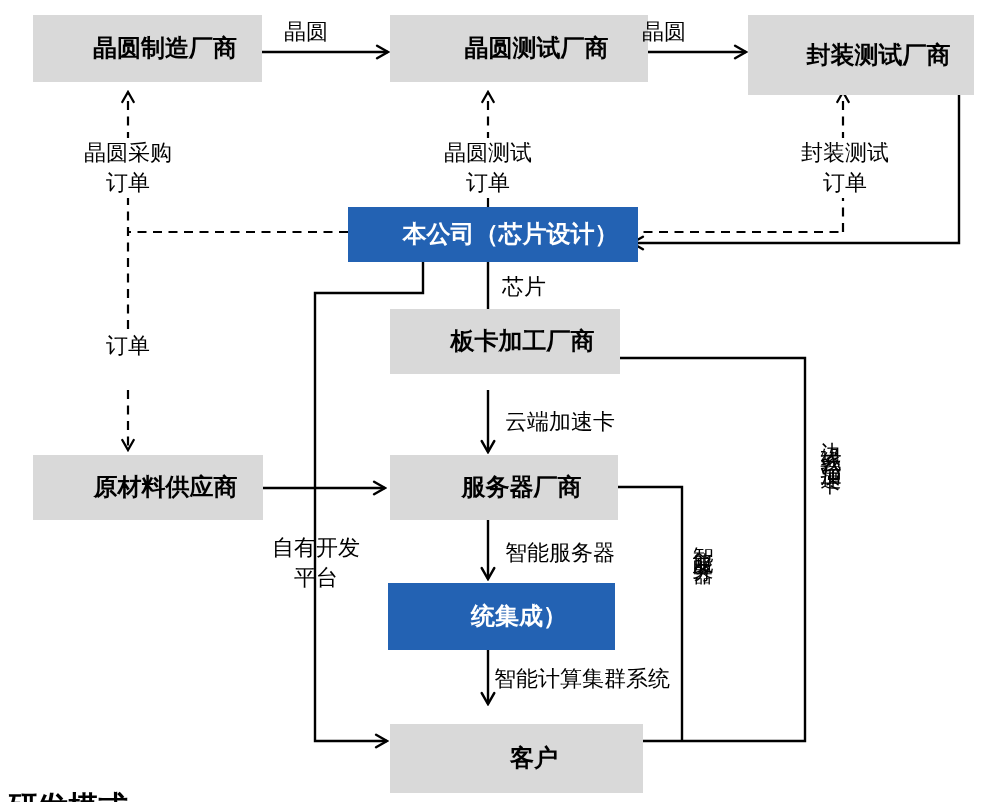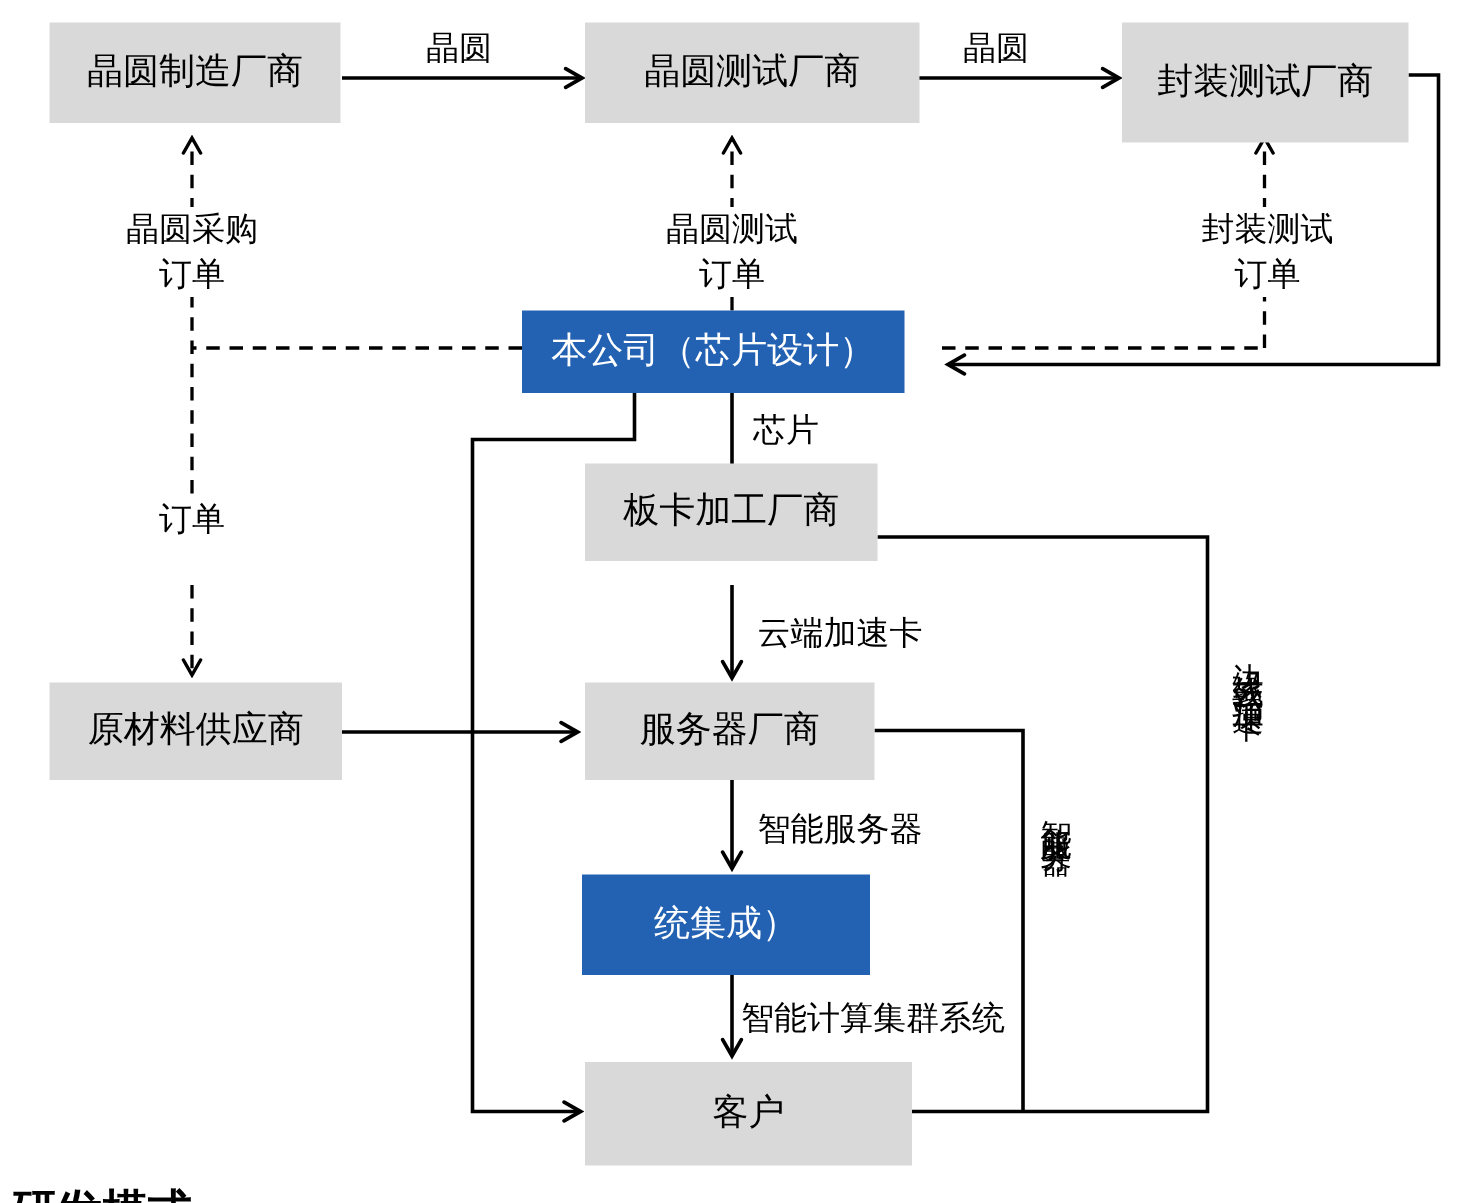--- a/index.html
+++ b/index.html
@@ -16,22 +16,23 @@
     overflow:hidden;
     font-family:"Liberation Sans","DejaVu Sans",sans-serif;
     color:var(--node-text);
   }
   svg.wires{position:absolute;left:0;top:0;z-index:1;}
   .ln{fill:none;stroke:var(--line);stroke-width:2.4;}
   .dash{stroke-width:2.2;stroke-dasharray:9 6.5;}
   .node{
     position:absolute;z-index:2;background:var(--node-fill);
     display:flex;flex-direction:column;align-items:center;justify-content:center;
-    font-size:24px;font-weight:normal;line-height:1.2;text-align:center;
+    font-size:24px;font-weight:bold;line-height:1.2;text-align:center;
     color:var(--node-text);
+    padding-left:35px;
   }
   .node.blue{background:var(--hl-fill);color:var(--hl-text);}
   .elabel{
     position:absolute;z-index:3;font-size:22px;line-height:1.36;
     text-align:center;white-space:nowrap;color:var(--node-text);
   }
   .center{transform:translateX(-50%);}
   .whitebg{background:var(--bg);padding:0 3px;}
   .vlabel{
     position:absolute;z-index:3;font-size:21px;
@@ -81,21 +82,21 @@
   <div class="node" style="left:33px;top:15px;width:194px;height:67px">晶圆制造厂商</div>
   <div class="node" style="left:390px;top:15px;width:223px;height:67px">晶圆测试厂商</div>
   <div class="node" style="left:748px;top:15px;width:191px;height:80px">封装测试厂商</div>
   <div class="node blue" style="left:348px;top:207px;width:255px;height:55px">本公司（芯片设计）</div>
   <div class="node" style="left:390px;top:309px;width:195px;height:65px">板卡加工厂商</div>
   <div class="node" style="left:33px;top:455px;width:195px;height:65px">原材料供应商</div>
   <div class="node" style="left:390px;top:455px;width:193px;height:65px">服务器厂商</div>
   <div class="node blue" style="left:388px;top:583px;width:192px;height:67px">
     <div>统集成）</div>
   </div>
-  <div class="node" style="left:390px;top:708px;width:218px;height:69px">客户</div>
+  <div class="node" style="left:390px;top:724px;width:218px;height:69px">客户</div>
 
   <div class="elabel center" style="left:306px;top:17px">晶圆</div>
   <div class="elabel center" style="left:664px;top:17px">晶圆</div>
 
   <div class="elabel center whitebg" style="left:128px;top:138px">
     <div>晶圆采购</div>
     <div>订单</div>
   </div>
   <div class="elabel center whitebg" style="left:488px;top:138px">
     <div>晶圆测试</div>
@@ -107,19 +108,23 @@
   </div>
   <div class="elabel center whitebg" style="left:128px;top:331px">
     <div>订单</div>
   </div>
 
   <div class="elabel" style="left:502px;top:272px">芯片</div>
   <div class="elabel" style="left:505px;top:407px">云端加速卡</div>
   <div class="elabel" style="left:505px;top:538px">智能服务器</div>
   <div class="elabel" style="left:494px;top:664px">智能计算集群系统</div>
 
+  <div class="elabel center" style="left:316px;top:533px">
+    <div>自有开发</div>
+    <div>平台</div>
+  </div>
 
   <div class="vlabel" style="left:703px;top:530px">智能服务器</div>
   <div class="vlabel" style="left:831px;top:425px">边缘或云端加速卡</div>
 
   <div class="footer-heading">研发模式</div>
 
 </div>
 
 </body></html>

